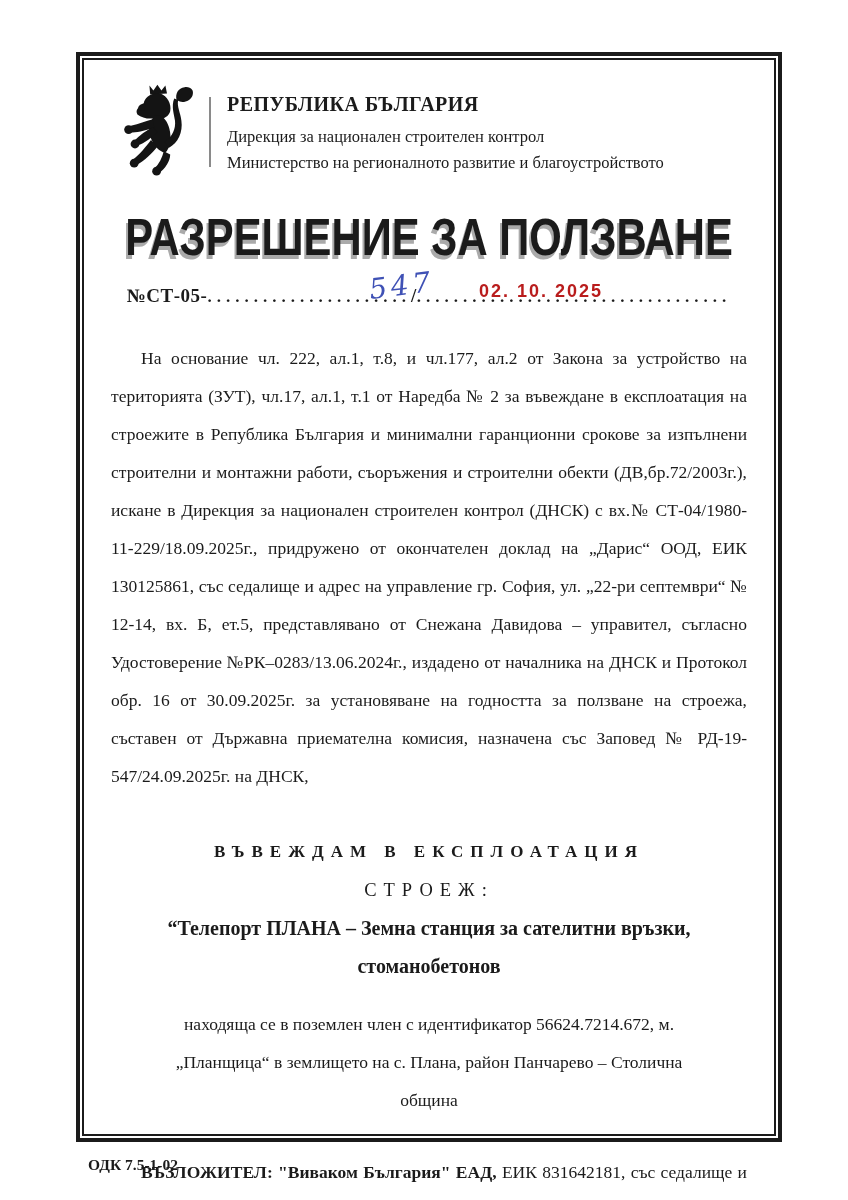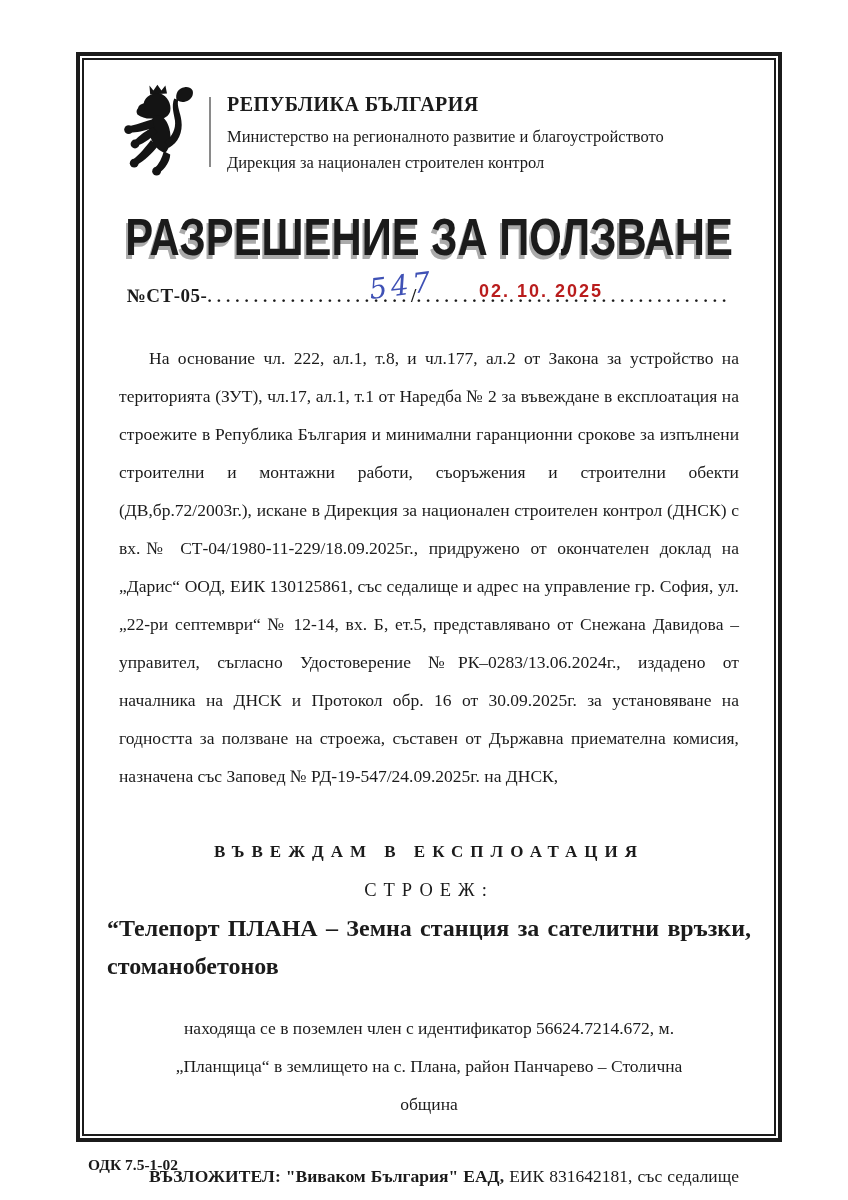--- a/index.html
+++ b/index.html
@@ -97,39 +97,40 @@
     color:#b91c1c;
   }
   
   .bodytext{
     margin-top:32px;
     font-size:17.5px;
     line-height:38px;
     text-align:justify;
   }
   .indent{text-indent:30px;}
-  .para{margin:12px;}
+  .para{margin:4px;}
   .heading1{
     text-align:center;
     font-weight:bold;
     font-size:17px;
     letter-spacing:7px;
     margin-top:38px;
     line-height:38px;
   }
   .heading2{
     text-align:center;
     font-weight:normal;
     font-size:18.5px;
     letter-spacing:7px;
     line-height:38px;
   }
   .project-title{
-    font-weight:bold;
-    font-size:24px;
+    text-align:center;
+    font-weight:bold;
+    font-size:20px;
     line-height:38px;
     margin-top:0;
   }
   .location{
     text-align:center;
     font-size:17.5px;
     line-height:38px;
     margin-top:18px;
     padding:0 40px;
   }
@@ -168,22 +169,22 @@
             <circle cx="20" cy="75" r="5.5"></circle>
             <circle cx="19" cy="99" r="5.5"></circle>
             <circle cx="47" cy="109" r="5.5"></circle>
             <path d="M62 80 C74 74 80 60 78 46 C77 36 72 28 74 20 L69 18 C65 28 69 38 70 46 C71 56 67 66 57 72 z"></path>
             <path d="M72 20 C70 12 74 5 82 4 C90 3 94 8 92 14 C90 20 82 24 76 22 z"></path>
           </g>
         </svg>
         <div class="hdr-divider"></div>
         <div class="hdr-text">
           <div class="hdr-republic">РЕПУБЛИКА БЪЛГАРИЯ</div>
+          <div class="hdr-line">Дирекция за национален строителен контрол</div>
           <div class="hdr-line">Министерство на регионалното развитие и благоустройството</div>
-          <div class="hdr-line">Дирекция за национален строителен контрол</div>
         </div>
       </div>
 
       <div class="doc-title">РАЗРЕШЕНИЕ ЗА ПОЛЗВАНЕ</div>
 
       <div class="number-line">
         <span class="num-prefix">№СТ-05-</span><span class="dots">......................</span><span class="num-prefix">/</span><span class="dots">..................................</span>
         <span class="handwritten">547</span>
         <span class="stamp-date">02. 10. 2025</span>
       </div>

